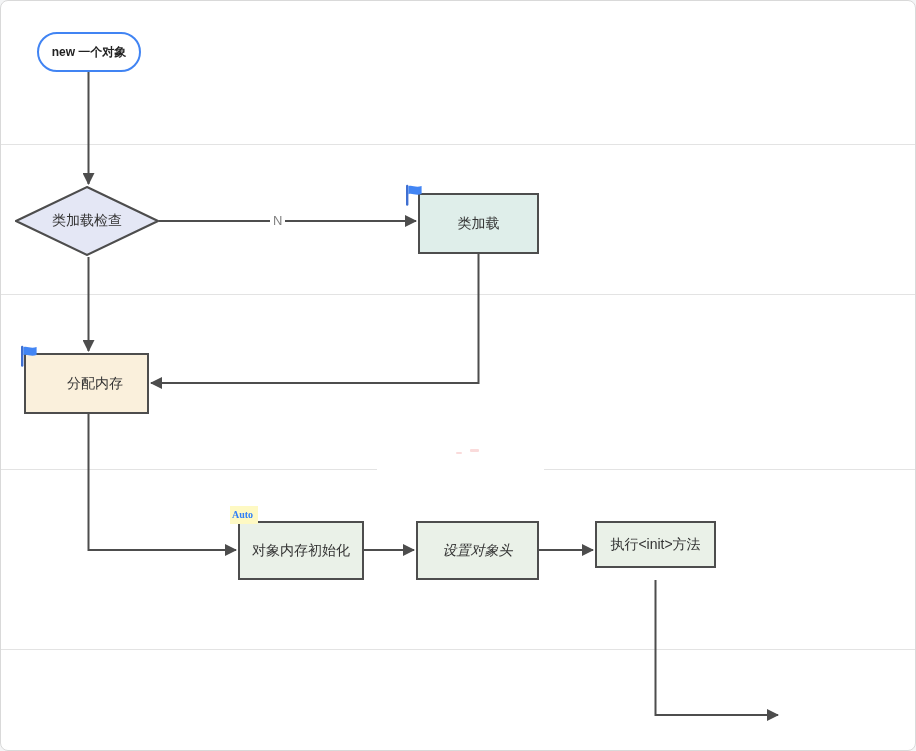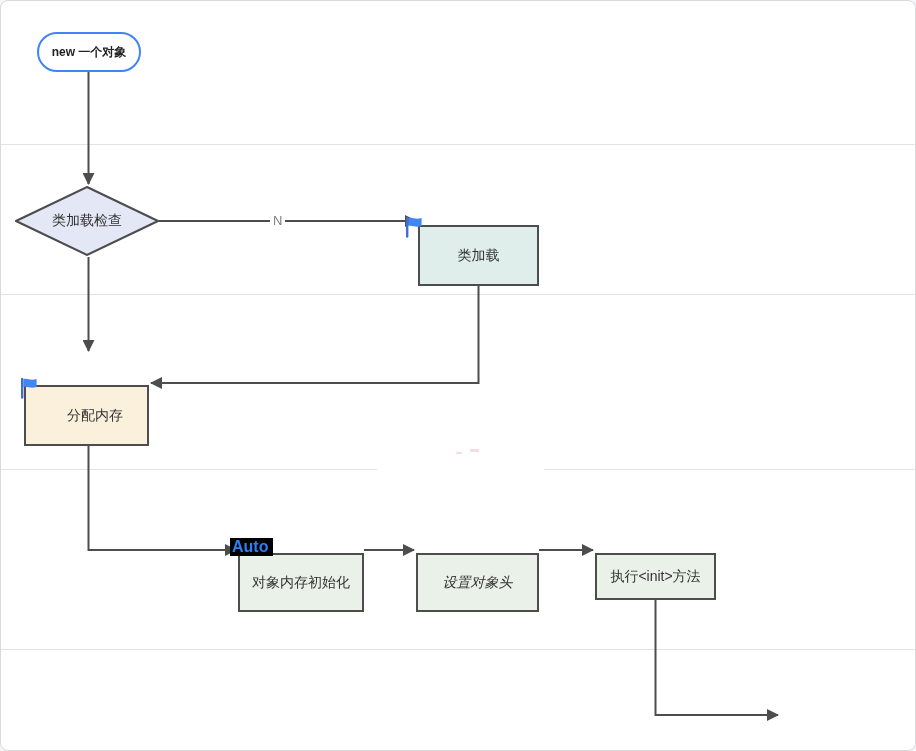--- a/index.html
+++ b/index.html
@@ -10,43 +10,43 @@
   }
   .lane{position:absolute; height:1px; background:var(--lane,#e3e3e3);}
   .edges{position:absolute; left:0; top:0; z-index:1; pointer-events:none;}
   .edges path{pointer-events:stroke;}
   .connector{fill:none; stroke:var(--connector,#4d4d4d); stroke-width:2;}
   .node{
     position:absolute; box-sizing:border-box; z-index:2;
     display:flex; align-items:center; justify-content:center;
     font-size:14px; color:#333; text-align:center;
   }
-  .rect-node{border:2px solid var(--connector,#4d4d4d);margin-top:32px;}
+  .rect-node{border:2px solid var(--connector,#4d4d4d);}
   .terminal{
     border:2px solid var(--terminal_border,#4184f3);
     border-radius:22px; background:#fff; font-weight:bold; color:#222;
     font-size:12px;
   }
   .fill-classload{background:var(--class_load_fill,#dfeeea);}
   .fill-alloc{background:var(--alloc_fill,#faf0dc);}
   .fill-process{background:var(--process_fill,#eaf1e8);}
   .diamond-wrap{background:transparent;}
   .diamond-wrap svg{position:absolute; left:0; top:0;}
   .diamond-label{position:relative; z-index:1;}
   .edge-label{
     position:absolute; z-index:3; color:var(--edge_label,#808080);
     font-size:13px; background:#fff; padding:0 3px; line-height:15px;
   }
   .flag{position:absolute; z-index:4;}
   .flag-pole{stroke:var(--flag_pole,#3f6fd1); stroke-width:2.4; stroke-linecap:round;}
   .flag-banner{fill:var(--flag_blue,#4285f4);}
   .auto-badge{
     position:absolute; left:-10px; top:-17px; z-index:4;
-    background:#000000; padding:0 5px 1px 2px;
-    color:var(--auto_blue,#2e7ef7); font-weight:bold; font-size:16px; line-height:17px;
+    background:#fef9c3; padding:0 5px 1px 2px;
+    color:var(--auto_blue,#2e7ef7); font-weight:bold; font-size:10px; line-height:17px;font-family:Liberation Serif, serif;
   }
   .artifact{position:absolute; z-index:0; background:rgba(243,176,176,.45); border-radius:1px;}
 </style>
 </head>
 <body>
 
 <div class="canvas">
 
   <div class="lane" style="left:0;right:0;top:143px;"></div>
   <div class="lane" style="left:0;right:0;top:293px;"></div>

